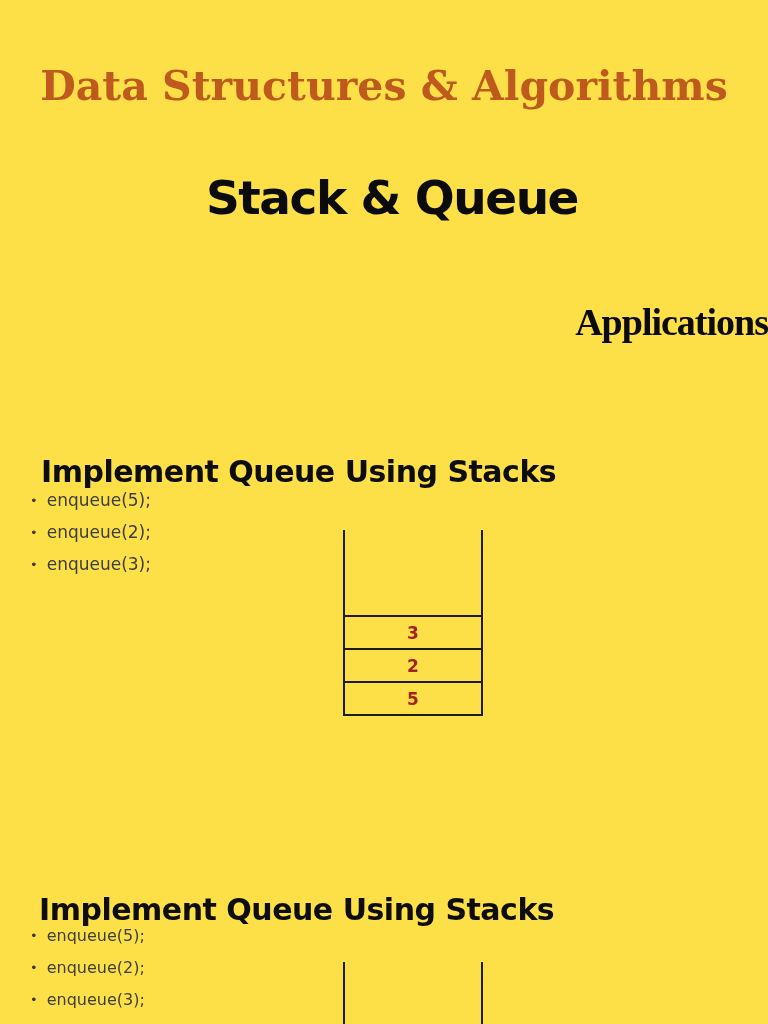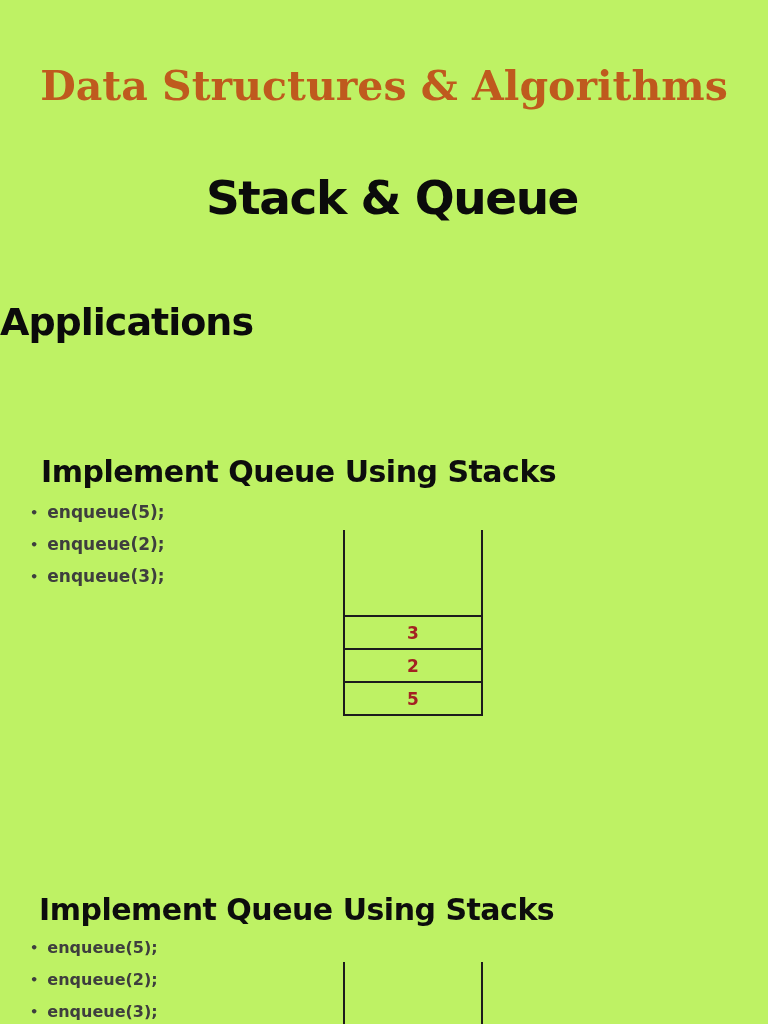--- a/index.html
+++ b/index.html
@@ -4,21 +4,21 @@
 <style>
   html, body {
     margin: 0;
     padding: 0;
     background: #ffffff;
   }
   .page {
     position: relative;
     width: 768px;
     height: 1024px;
-    background: #bef264;
+    background: #fde047;
     overflow: hidden;
     font-family: "DejaVu Sans", "Liberation Sans", sans-serif;
   }
   .course-title {
     position: absolute;
     top: 62px;
     left: 0;
     width: 768px;
     margin: 0;
     text-align: center;
@@ -39,25 +39,26 @@
     font-size: 47px;
     color: #0b0b0b;
     letter-spacing: -1.5px;
   }
   .subtitle {
     position: absolute;
     top: 300px;
     left: 0;
     width: 768px;
     margin: 0;
-    text-align: left;
+    text-align: right;
     font-weight: bold;
     font-size: 38px;
     color: #0b0b0b;
     letter-spacing: -1px;
+    font-family: Liberation Serif, serif;
   }
   .section-heading {
     position: absolute;
     margin: 16px;
     font-weight: bold;
     font-size: 30px;
     color: #0d0d0d;
     letter-spacing: -0.5px;
     white-space: nowrap;
   }
@@ -66,22 +67,22 @@
   .bullet-list {
     position: absolute;
     margin: 0;
     padding: 0;
     list-style: none;
   }
   .list-1 { top: 490px; left: 30px; }
   .list-2 { top: 926px; left: 30px; }
   .bullet-list li {
     height: 32px;
-    line-height: 44px;
-    font-weight: bold;
+    line-height: 20px;
+    font-weight: normal;
     color: #3e3e3e;
     white-space: nowrap;
   }
   .list-1 li { font-size: 17px; }
   .list-2 li { font-size: 16px; }
   .bullet-dot {
     display: inline-block;
     font-size: 13px;
     margin-right: 9px;
     vertical-align: 1px;

